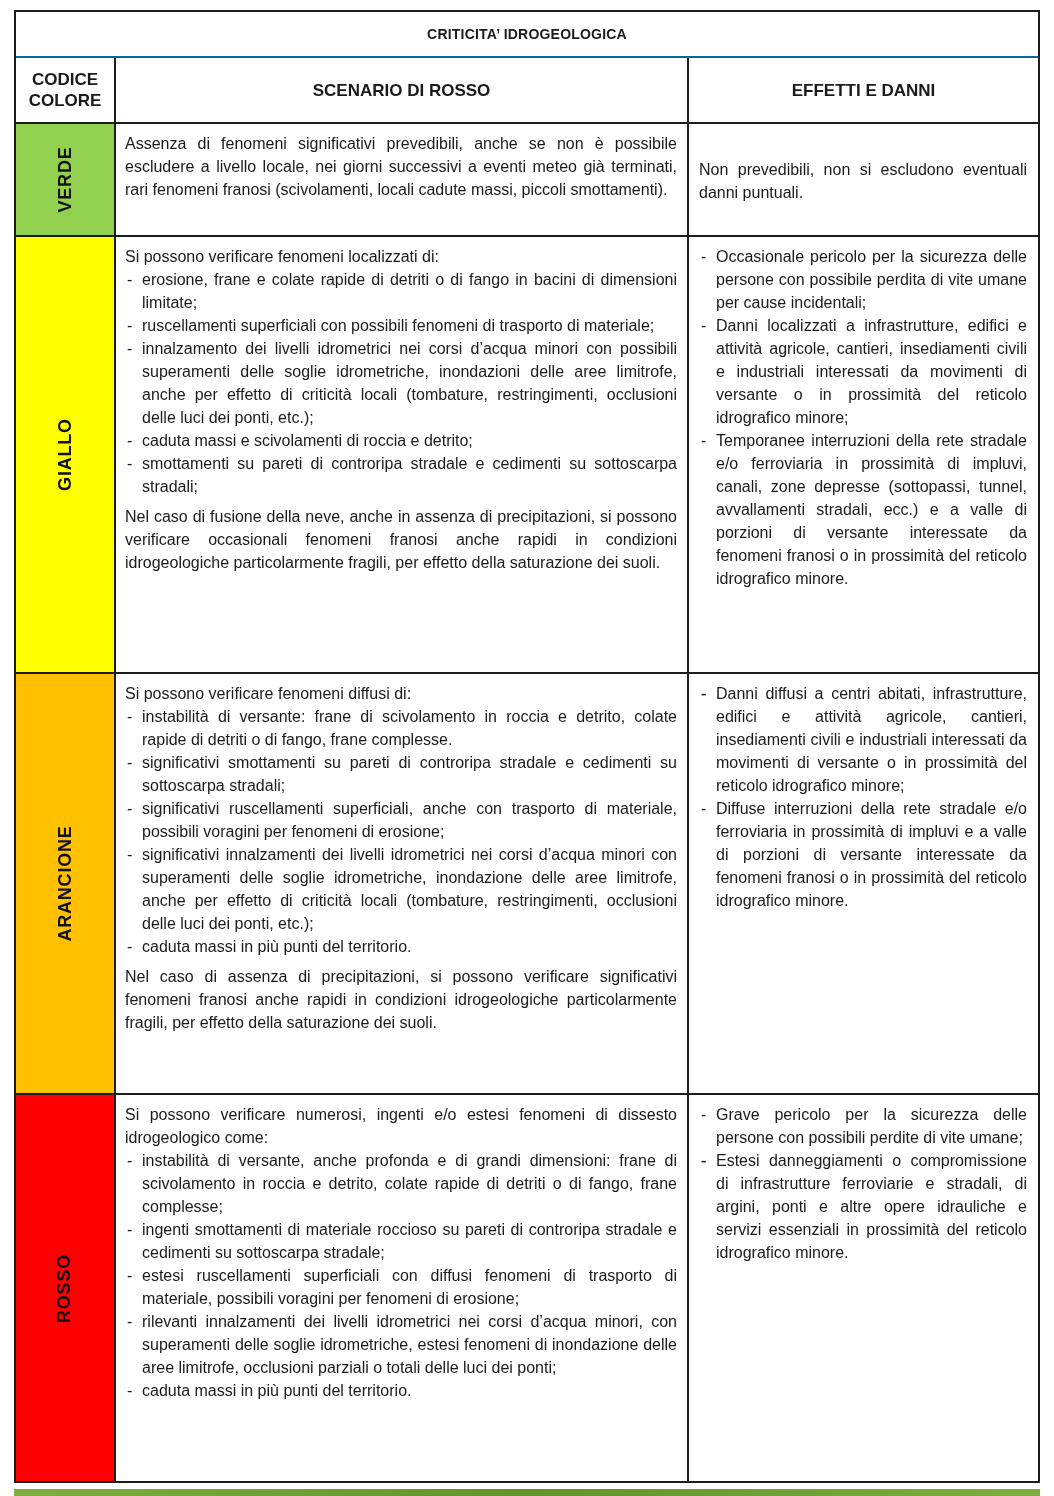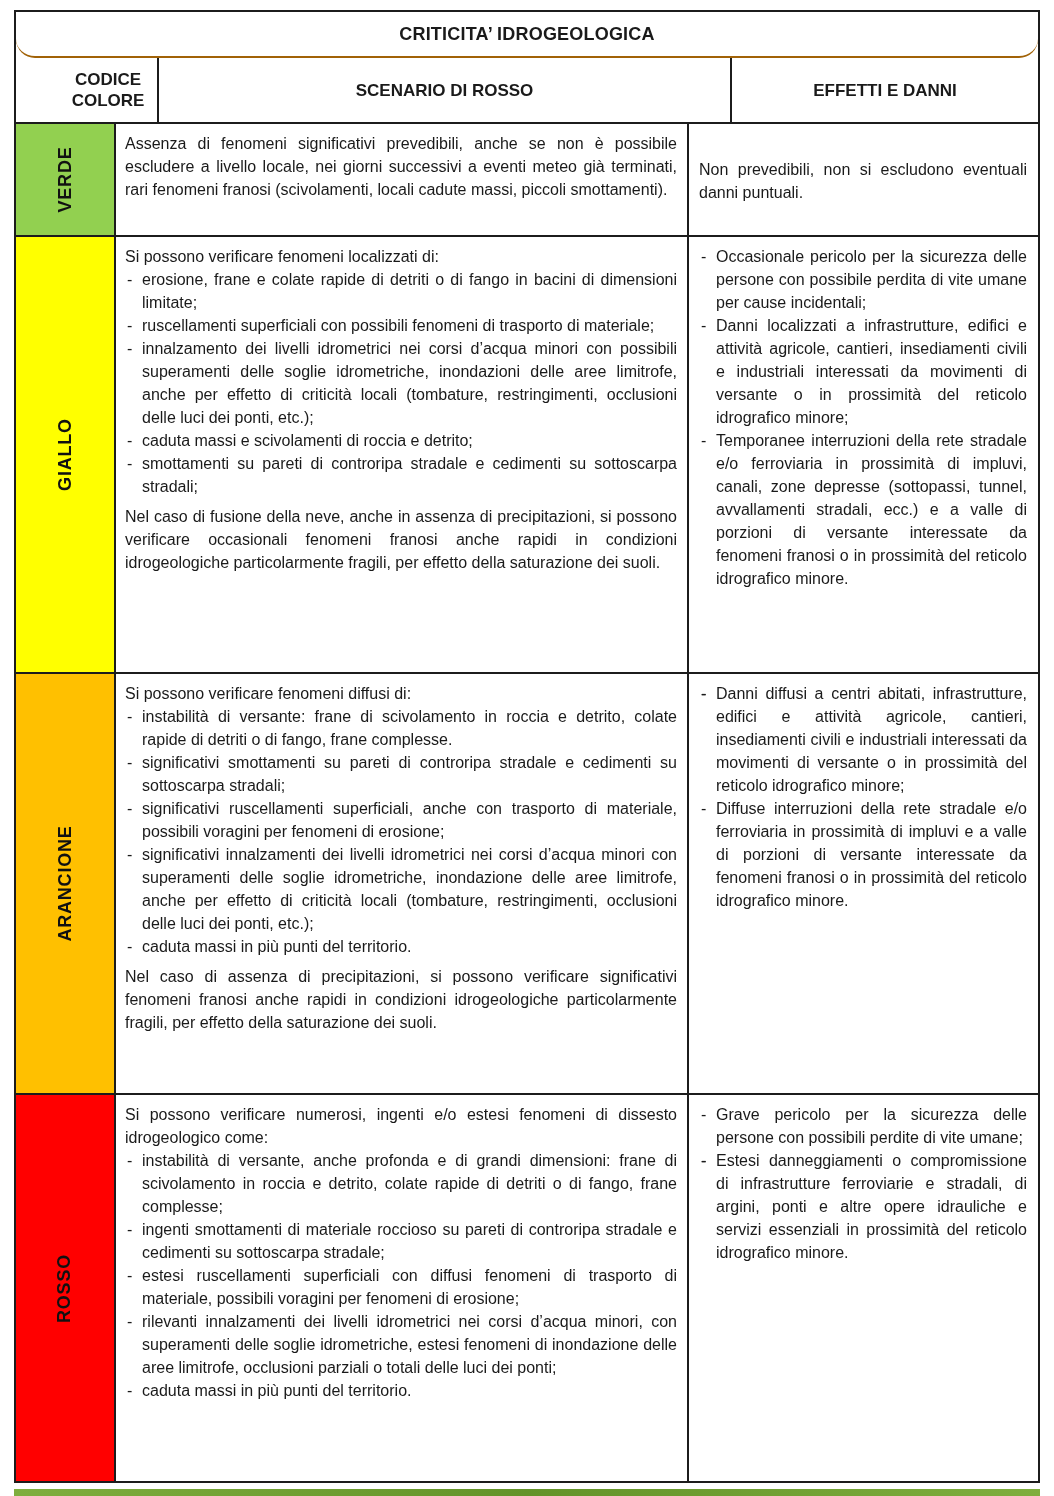--- a/index.html
+++ b/index.html
@@ -11,31 +11,31 @@
     -webkit-font-smoothing:antialiased;
   }
   .doc-table {
     position:absolute; left:14px; top:10px; width:1026px;
     box-sizing:border-box;
     border:2px solid #1c1c1c;
     background:#ffffff;
   }
   .title-row {
     min-height:44px; display:flex; align-items:center; justify-content:center;
-    border-bottom:2px solid #a16207;
-    font-weight:bold; font-size:18px; letter-spacing:0.2px;border-radius:19px;
+    border-bottom:2px solid #0369a1;
+    font-weight:bold; font-size:14px; letter-spacing:0.2px;
   }
   .grid-row {
     display:grid; grid-template-columns:100px 573px 1fr;
     border-bottom:2px solid #1c1c1c;
   }
   .grid-row:last-of-type { border-bottom:none; }
   .cell { box-sizing:border-box; overflow:hidden; }
   .cell.bordered { border-right:2px solid #1c1c1c; }
-  .header-row { min-height:64px;padding-left:43px; }
+  .header-row { min-height:64px; }
   .header-cell {
     display:flex; align-items:center; justify-content:center;
     font-weight:bold; font-size:17px; text-align:center; line-height:21px;
     padding:4px 6px;
   }
   .code-cell {
     display:flex; align-items:center; justify-content:center;
   }
   .code-label {
     transform:rotate(-90deg);

